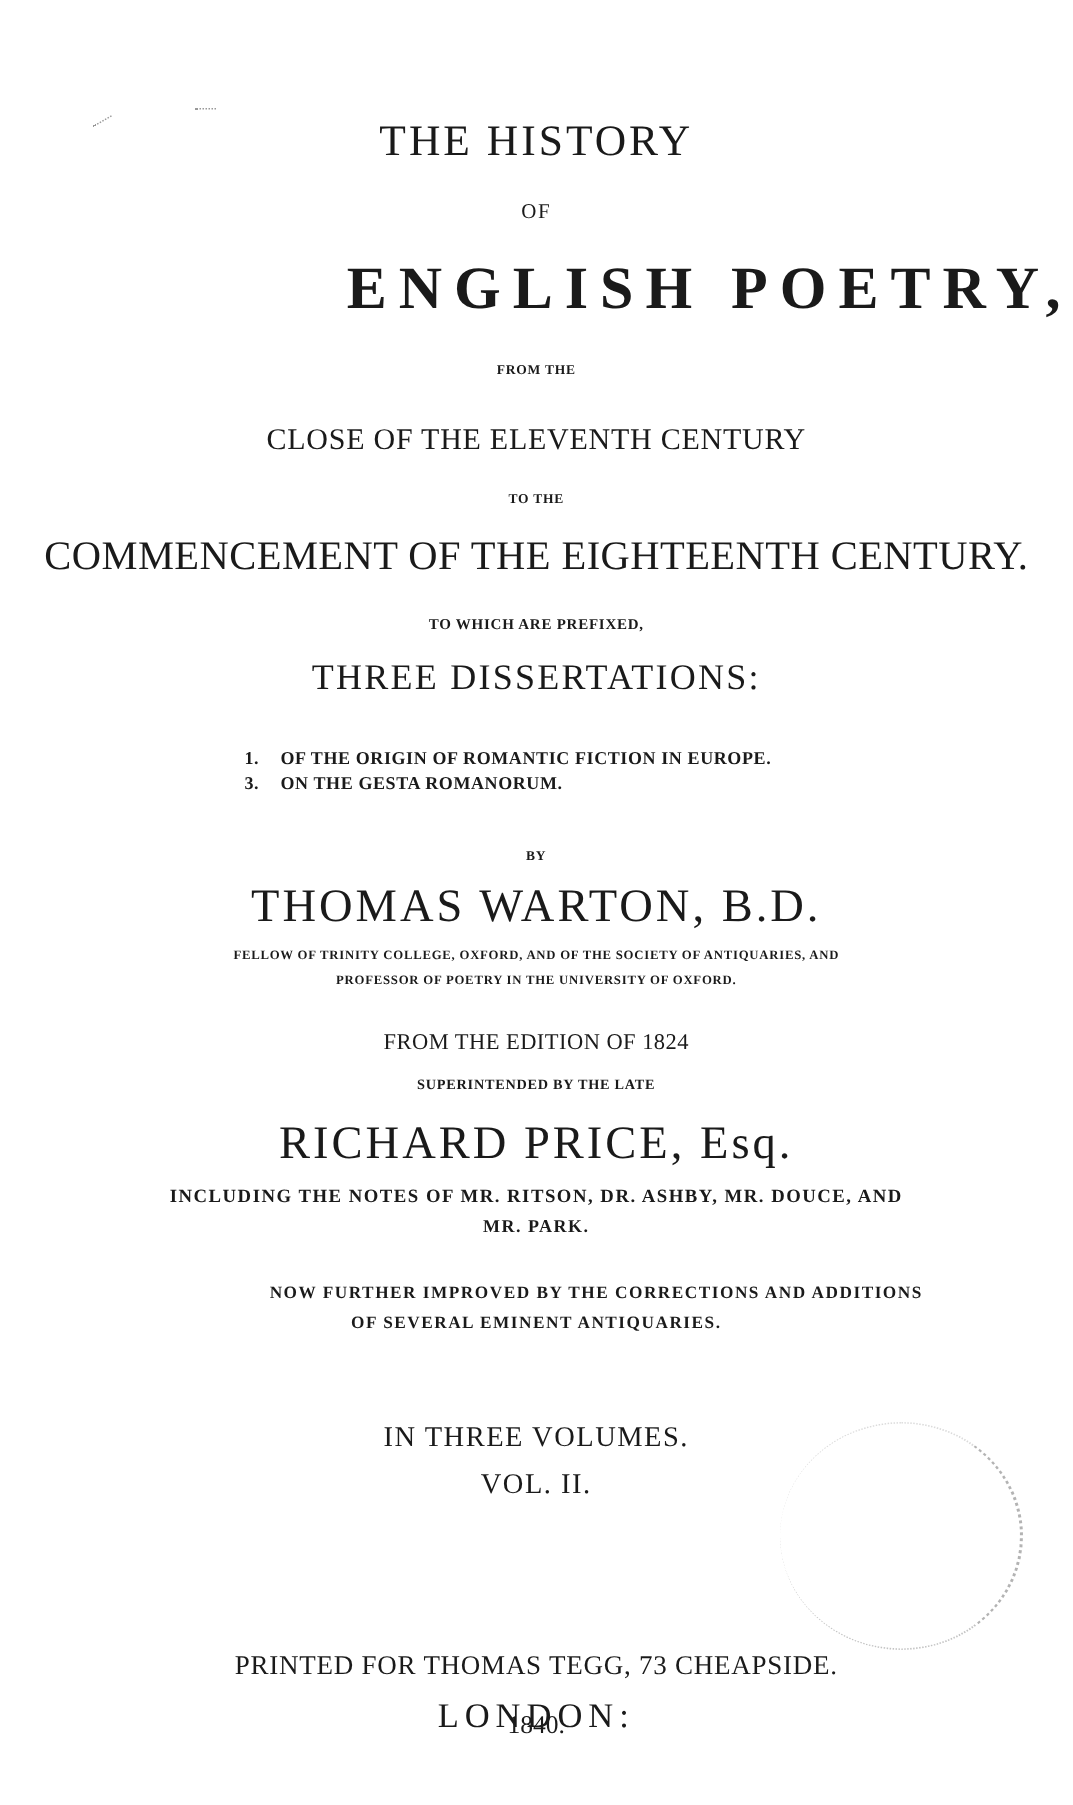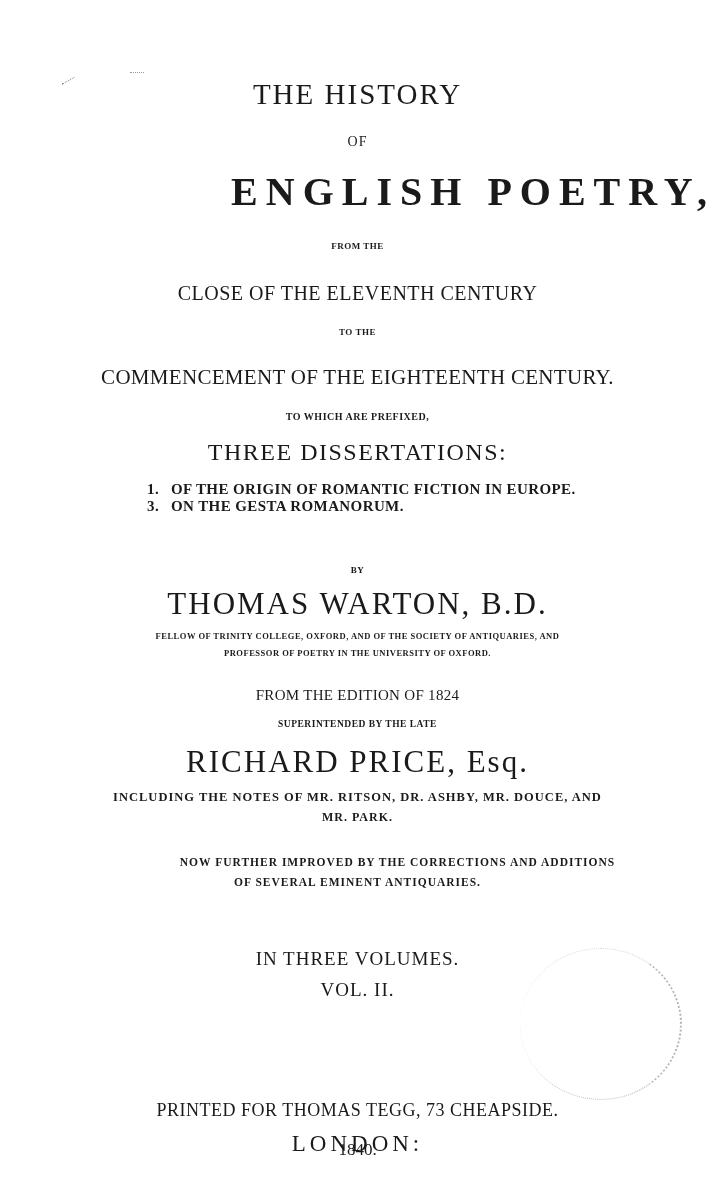--- a/index.html
+++ b/index.html
@@ -6,25 +6,25 @@
     body { width: 715px; height: 1203px; position: relative; overflow: hidden;
            font-family: "Liberation Serif", "DejaVu Serif", serif; color: #1a1a1a; }
     .line { position: absolute; left: 0; width: 715px; text-align: center; white-space: nowrap; }
     .small-caps-bold { font-weight: bold; letter-spacing: 0.5px; }
     .title1 { top: 78px; font-size: 29px; letter-spacing: 2px; }
     .of { top: 134px; font-size: 14px; letter-spacing: 1px; }
     .title2 { top: 168px; font-size: 40px; letter-spacing: 8px; font-weight: bold; text-align: right; }
     .from-the { top: 241px; font-size: 9px; }
     .close { top: 282px; font-size: 20px; letter-spacing: 0.5px; }
     .to-the { top: 327px; font-size: 9px; }
-    .commence { top: 365px; font-size: 21px; letter-spacing: 0.3px; }
+    .commence { top: 355px; font-size: 27px; letter-spacing: 0.3px; }
     .prefixed { top: 411px; font-size: 10px; }
     .three-diss { top: 439px; font-size: 24px; letter-spacing: 1.5px; }
-    .diss-list { position: absolute; top: 481px; left: 147px; font-size: 15px; line-height: 16.5px;
-                 letter-spacing: 0.4px; font-weight: bold; list-style: none; margin: 0; padding: 0; }
+    .diss-list { position: absolute; top: 481px; left: 147px; font-size: 12px; line-height: 16.5px;
+                 letter-spacing: 0.4px; font-weight: bold; list-style: none; margin: 16px; padding: 0; }
     .diss-list li span.num { display: inline-block; width: 24px; }
     .by { top: 565px; font-size: 9px; }
     .author { top: 586px; font-size: 31px; letter-spacing: 2px; }
     .fellow1 { top: 631px; font-size: 8.5px; }
     .fellow2 { top: 648px; font-size: 8.5px; }
     .edition { top: 687px; font-size: 15px; letter-spacing: 0.3px; }
     .superint { top: 719px; font-size: 9.5px; }
     .price { top: 744px; font-size: 31px; letter-spacing: 2px; }
     .including { top: 790px; font-size: 12.5px; letter-spacing: 1px; font-weight: bold; }
     .park { top: 810px; font-size: 12px; letter-spacing: 1px; font-weight: bold; }

